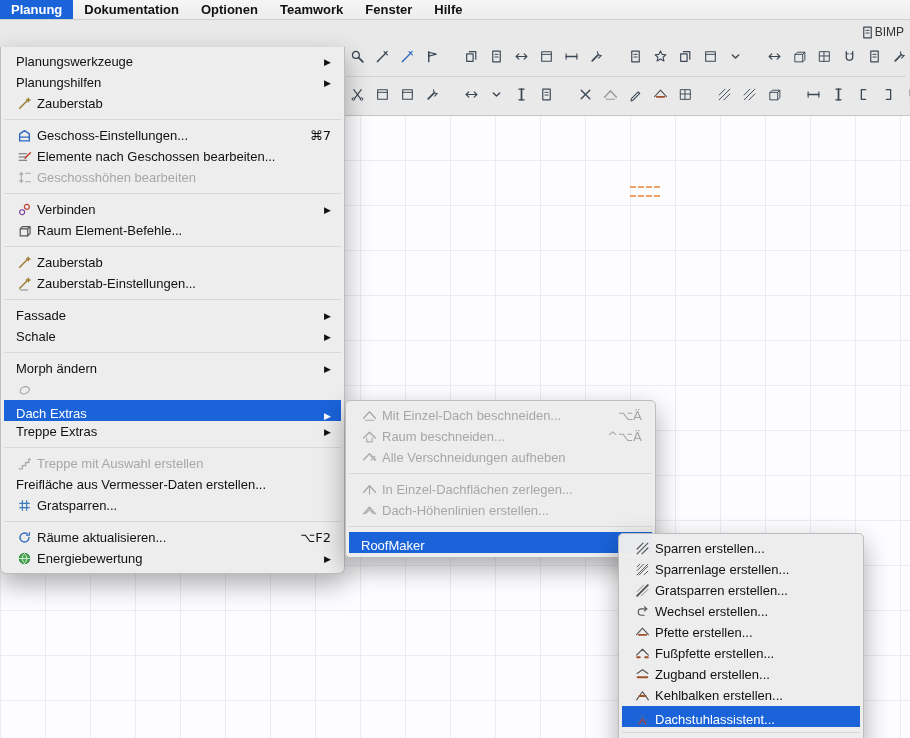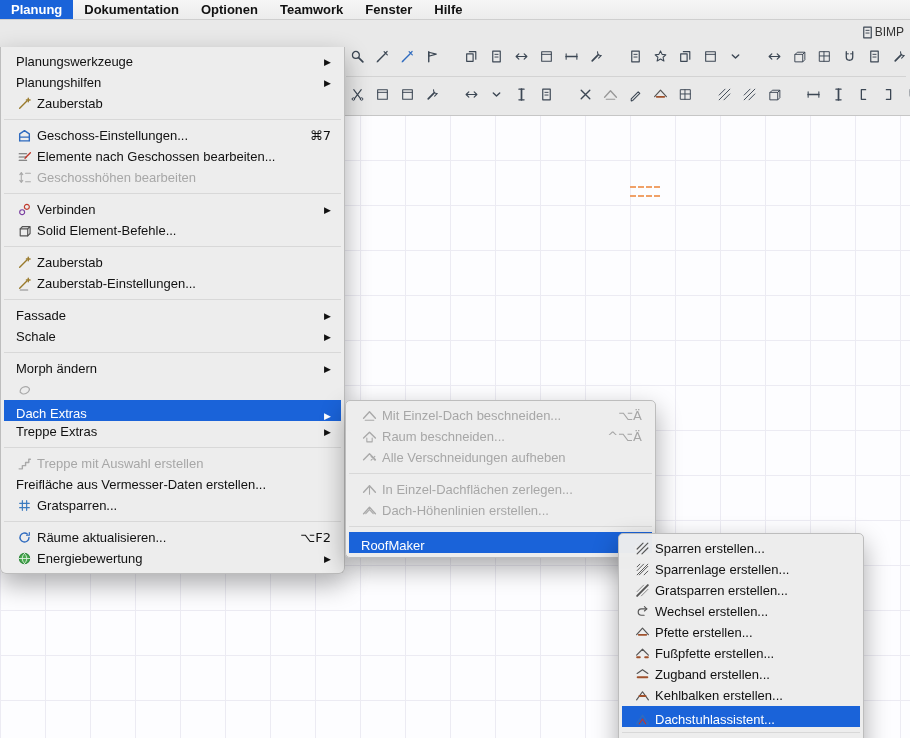--- a/index.html
+++ b/index.html
@@ -416,21 +416,21 @@
       <div class="mi-spring"></div>
       <span class="mi-arrow sym">▶</span>
     </div>
     <div class="menu-item">
       <span class="mi-icon">
         <svg viewBox="0 0 14 14" width="15" height="15">
           <path d="M3 5.5h7v6.5H3z" fill="none" stroke="#555" stroke-width="1.1" stroke-linecap="round" stroke-linejoin="round"></path>
           <path d="M3 5.5l2.2-2.2h7L10 5.5 M10 12l2.2-2.2V3.3" fill="none" stroke="#555" stroke-width="1.1" stroke-linecap="round" stroke-linejoin="round"></path>
         </svg>
       </span>
-      <span class="mi-label">Solid Element-Befehle...</span>
+      <span class="mi-label">Raum Element-Befehle...</span>
       <div class="mi-spring"></div>
     </div>
     <div class="separator">
       <div class="sep-line"></div>
     </div>
     <div class="menu-item">
       <span class="mi-icon">
         <svg viewBox="0 0 14 14" width="15" height="15">
           <path d="M2.5 11.5 L9 5" fill="none" stroke="#9a7b2d" stroke-width="1.3" stroke-linecap="round" stroke-linejoin="round"></path>
           <path d="M10.5 2v3.4 M8.8 3.7h3.4" fill="none" stroke="#9a7b2d" stroke-width="1.3" stroke-linecap="round" stroke-linejoin="round"></path>

